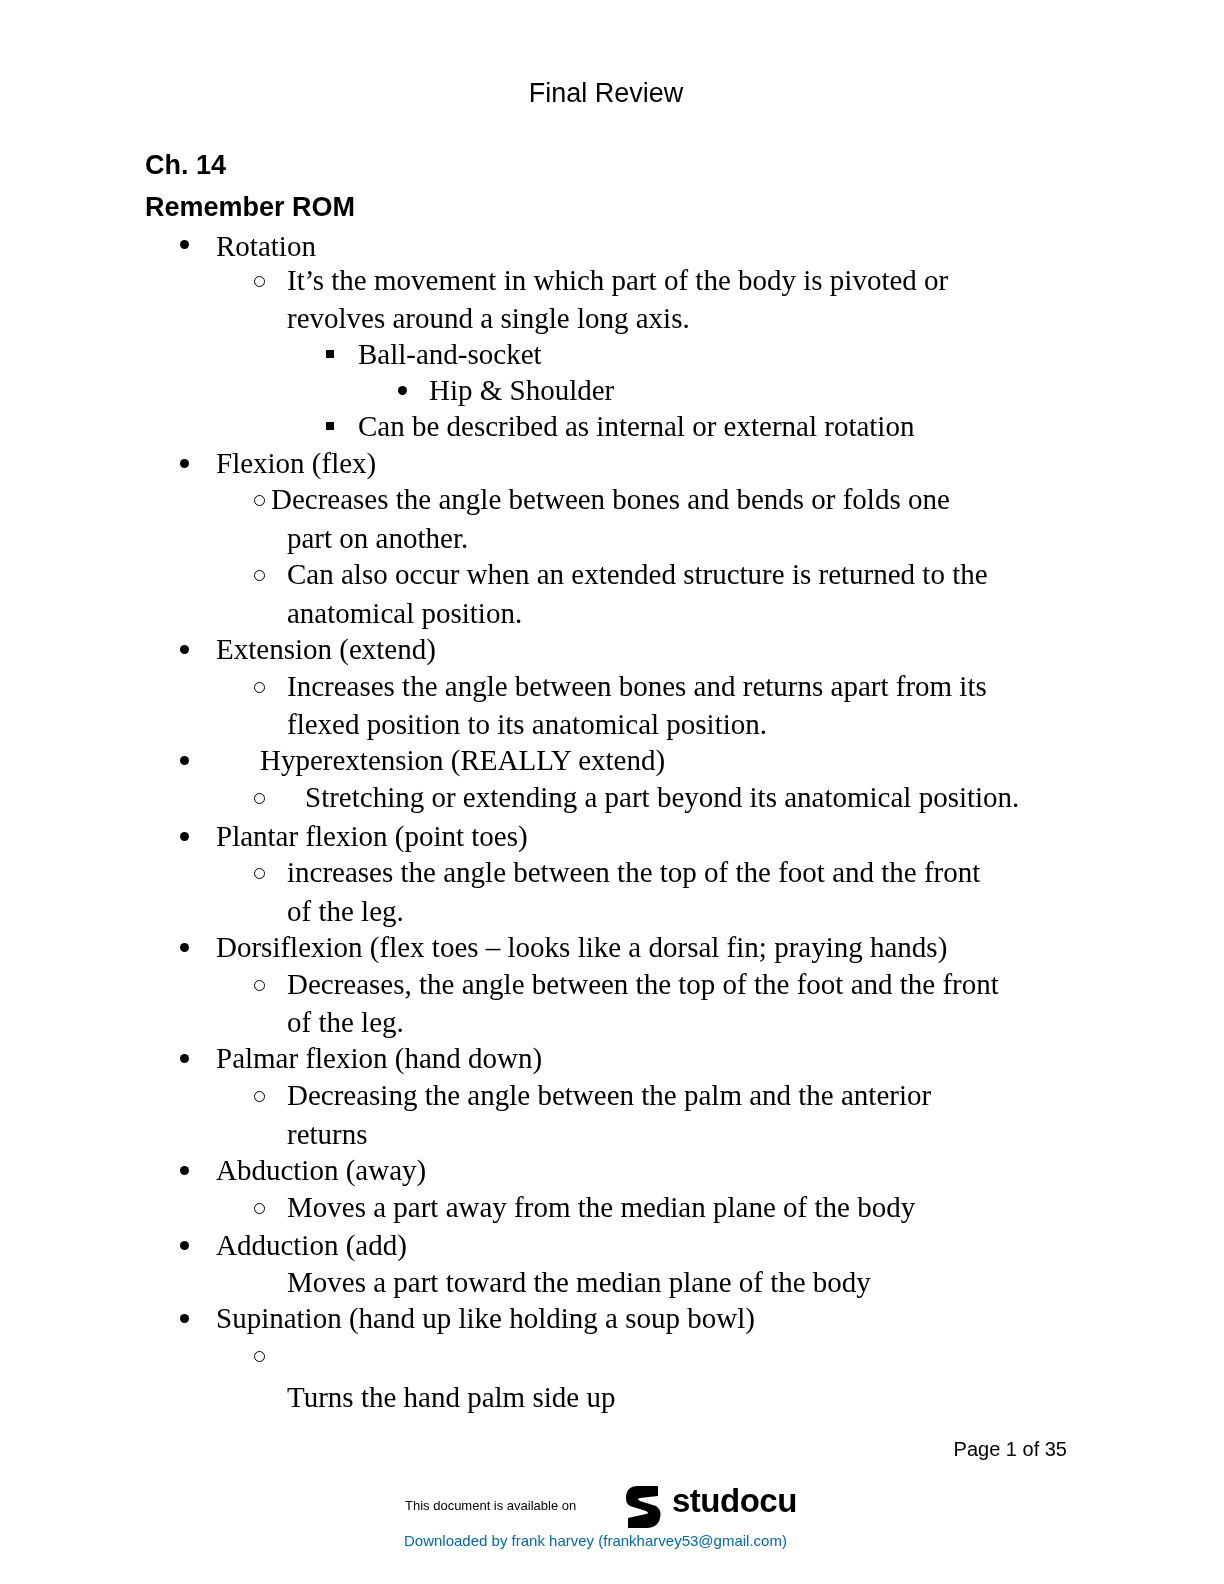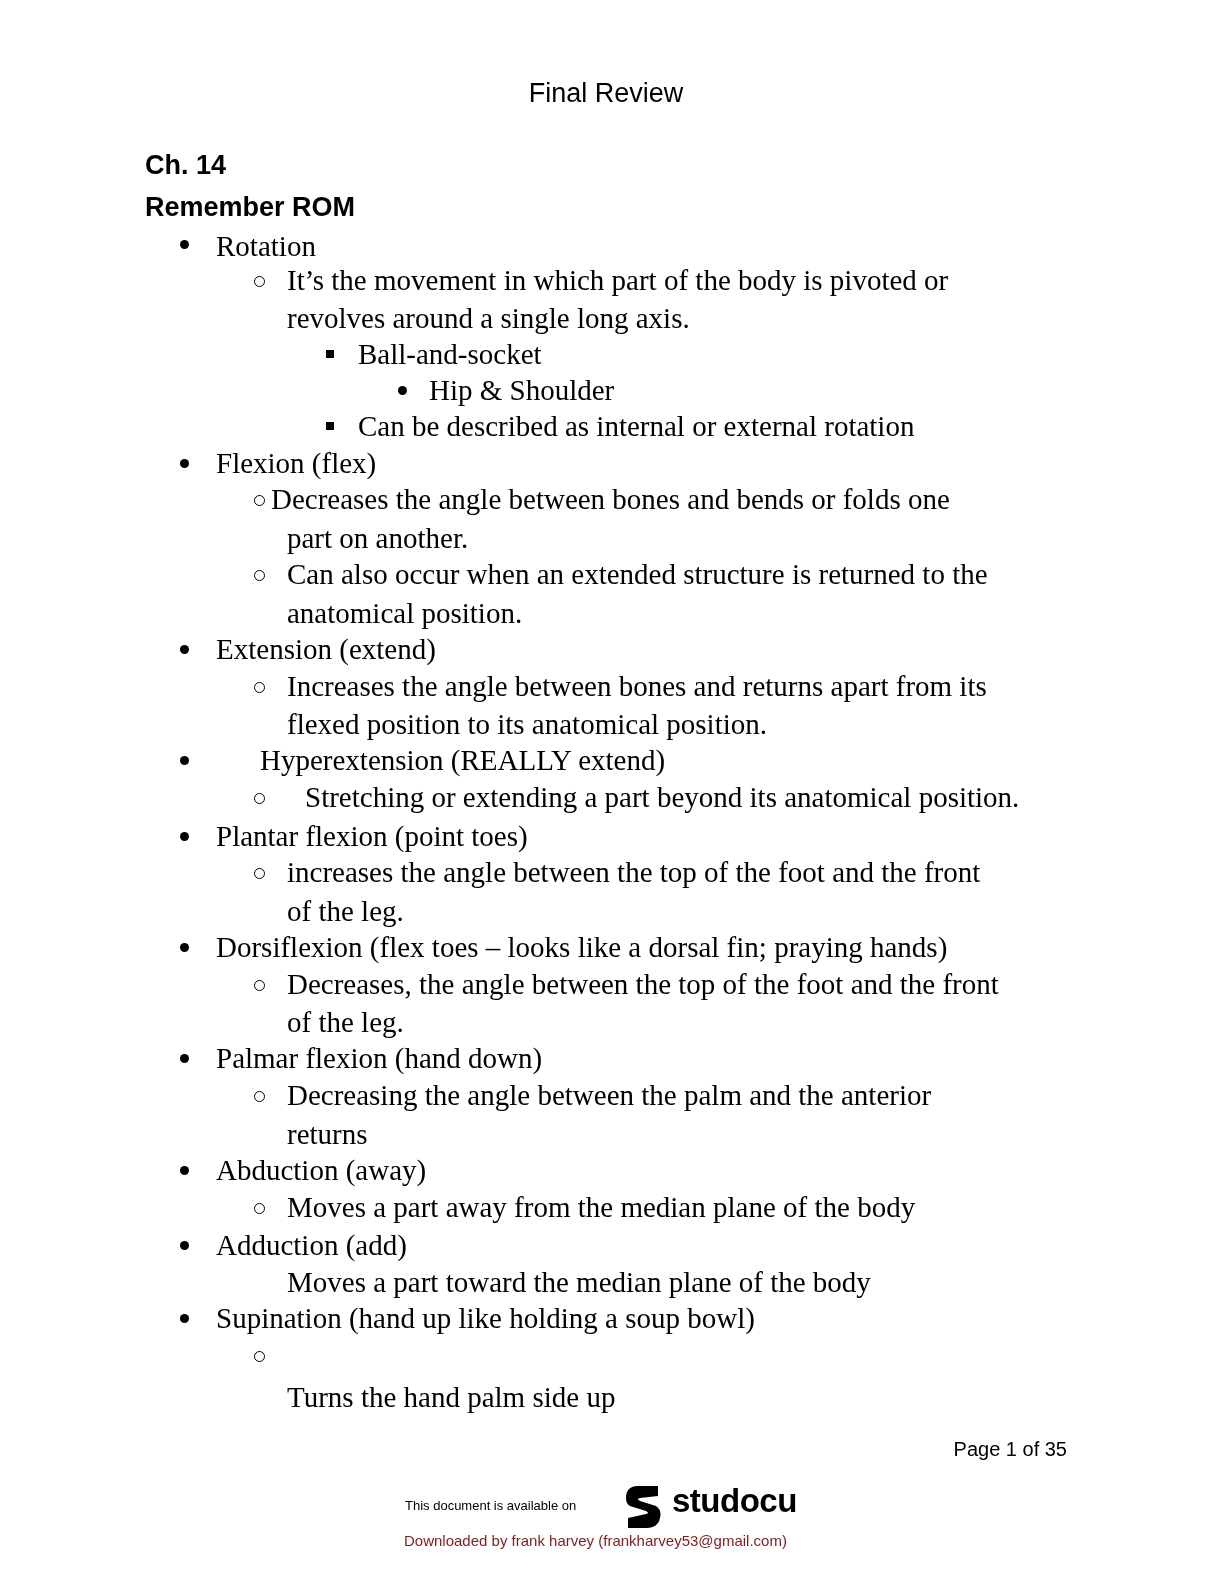--- a/index.html
+++ b/index.html
@@ -8,21 +8,21 @@
     font-family:"Liberation Sans", sans-serif; font-size:27px; }
   .h { position:absolute; left:145px; font-family:"Liberation Sans", sans-serif; font-weight:bold; font-size:27px; }
   .line { position:absolute; font-family:"Liberation Serif", serif; font-size:29px; white-space:nowrap; line-height:36px; }
   .sq { position:absolute; width:8px; height:8px; background:#000; }
   .dot { position:absolute; width:9px; height:9px; border-radius:50%; background:#000; }
   .circ { position:absolute; width:11px; height:11px; border-radius:50%; border:1.6px solid #000; box-sizing:border-box; }
   .page { position:absolute; right:157px; top:1438px; font-family:"Liberation Sans", sans-serif; font-size:20px; }
   .avail { position:absolute; left:405px; top:1498px; font-family:"Liberation Sans", sans-serif; font-size:13px; }
   .logo { position:absolute; left:622px; top:1484px; width:42px; height:44px; }
   .brand { position:absolute; left:672px; top:1482px; font-family:"Liberation Sans", sans-serif; font-weight:bold; font-size:33px; letter-spacing:-0.5px; }
-  .dl { position:absolute; left:404px; top:1532px; font-family:"Liberation Sans", sans-serif; font-size:15px; color:#7f1d1d; }
+  .dl { position:absolute; left:404px; top:1532px; font-family:"Liberation Sans", sans-serif; font-size:15px; color:#0369a1; }
 </style>
 </head>
 <body>
 
 <div class="title">Final Review</div>
 <div class="h" style="top:150px;">Ch. 14</div>
 <div class="h" style="top:192px;">Remember ROM</div>
 
 <div id="lines">
     <div class="line" style="left: 216px; top: 228px;">Rotation</div>

